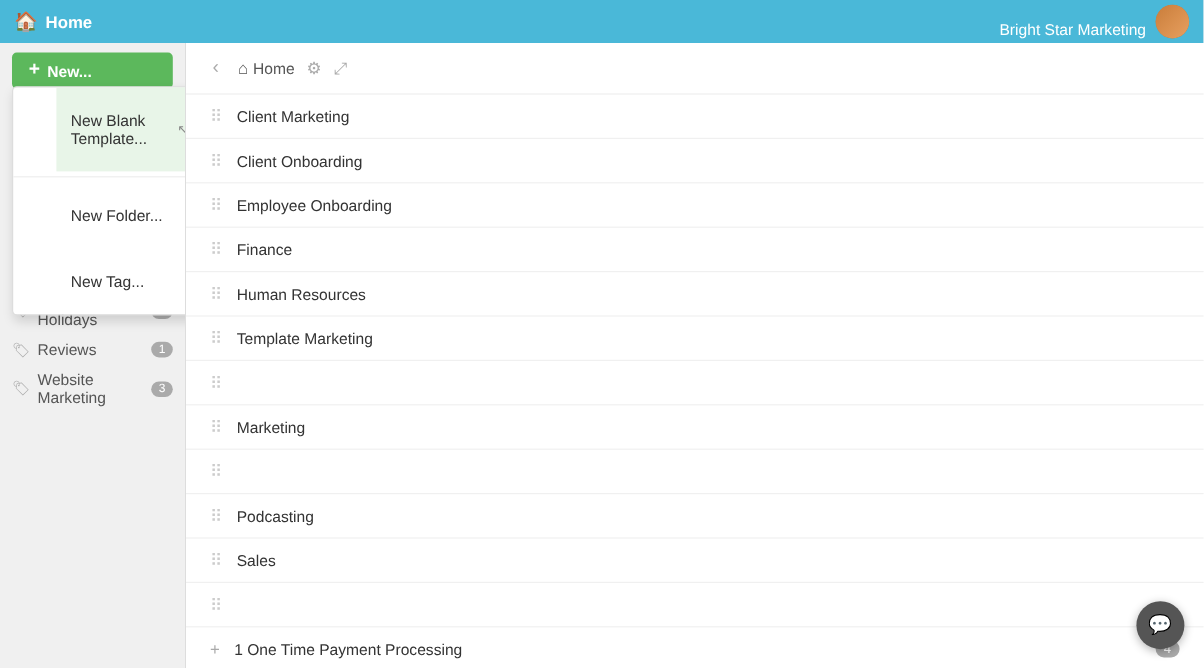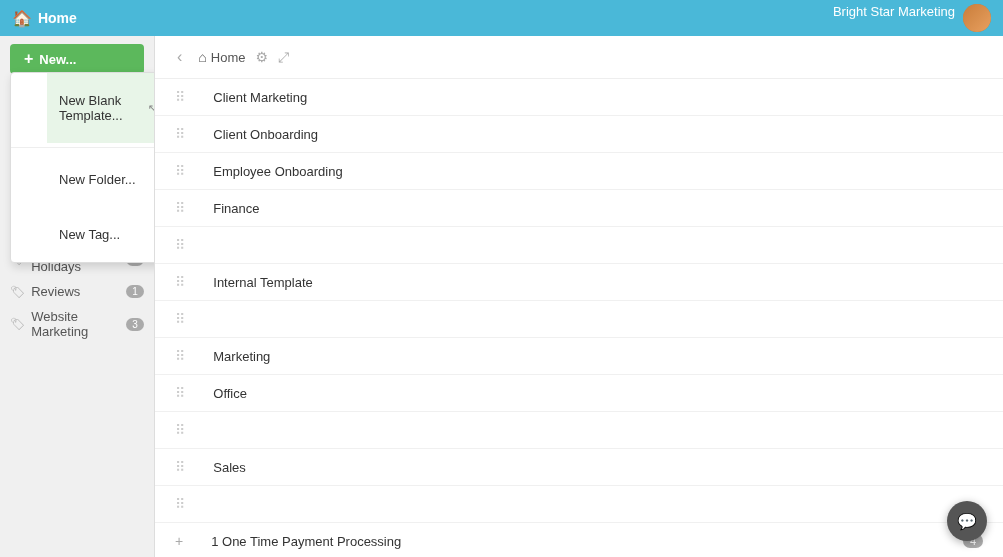--- a/index.html
+++ b/index.html
@@ -9,21 +9,21 @@
     .topbar {
       background: #4ab8d8;
       height: 36px;
       display: flex;
       align-items: center;
       justify-content: space-between;
       padding: 0 12px;
       color: white;
     }
     .topbar-left { display: flex; align-items: center; gap: 6px; font-size: 14px; font-weight: bold; }
-    .topbar-right { display: flex; align-items: flex-start; gap: 8px; font-size: 13px; }
+    .topbar-right { display: flex; align-items: flex-end; gap: 8px; font-size: 13px; }
     .avatar {
       width: 28px; height: 28px; border-radius: 50%; background: #c97d3a;
       display: flex; align-items: center; justify-content: center; color: white; font-size: 11px; overflow: hidden;
     }
     .avatar-img {
       width: 100%; height: 100%; background: linear-gradient(135deg, #c97d3a, #e8a060);
       border-radius: 50%;
     }
 
     
@@ -85,21 +85,21 @@
 
     
     .list-area { padding: 0; }
     .list-item {
       display: flex; align-items: center; padding: 10px 20px;
       border-bottom: 1px solid #f0f0f0; color: #333; font-size: 13px;
       cursor: pointer;
     }
     .drag-handle { color: #ccc; margin-right: 12px; font-size: 14px; cursor: grab; }
     .drag-handle-plus { color: #bbb; margin-right: 12px; font-size: 16px; cursor: pointer; }
-    .list-item-name { flex: 1; margin-left: 16px; }
+    .list-item-name { flex: 1; }
     .item-badge {
       background: #aaa; color: white; border-radius: 10px; font-size: 11px;
       padding: 1px 7px; margin-left: 8px;
     }
 
     
     .chat-bubble {
       position: fixed; bottom: 16px; right: 16px; width: 40px; height: 40px;
       background: #555; border-radius: 50%; display: flex; align-items: center;
       justify-content: center; color: white; font-size: 18px; cursor: pointer;
@@ -224,43 +224,44 @@
         <span class="list-item-name">Employee Onboarding</span>
       </div>
 
       <div class="list-item">
         <span class="drag-handle">⠿</span>
         <span class="list-item-name">Finance</span>
       </div>
 
       <div class="list-item">
         <span class="drag-handle">⠿</span>
-      </div>
-
-      <div class="list-item">
-        <span class="drag-handle">⠿</span>
-        <span class="list-item-name">Internal Template</span>
+        <span class="list-item-name">Human Resources</span>
+      </div>
+
+      <div class="list-item">
+        <span class="drag-handle">⠿</span>
+        <span class="list-item-name">Template Marketing</span>
       </div>
 
       <div class="list-item">
         <span class="drag-handle">⠿</span>
       </div>
 
       <div class="list-item">
         <span class="drag-handle">⠿</span>
         <span class="list-item-name">Marketing</span>
       </div>
 
       <div class="list-item">
         <span class="drag-handle">⠿</span>
-        <span class="list-item-name">Office</span>
-      </div>
-
-      <div class="list-item">
-        <span class="drag-handle">⠿</span>
+      </div>
+
+      <div class="list-item">
+        <span class="drag-handle">⠿</span>
+        <span class="list-item-name">Podcasting</span>
       </div>
 
       <div class="list-item">
         <span class="drag-handle">⠿</span>
         <span class="list-item-name">Sales</span>
       </div>
 
       <div class="list-item">
         <span class="drag-handle">⠿</span>
       </div>

